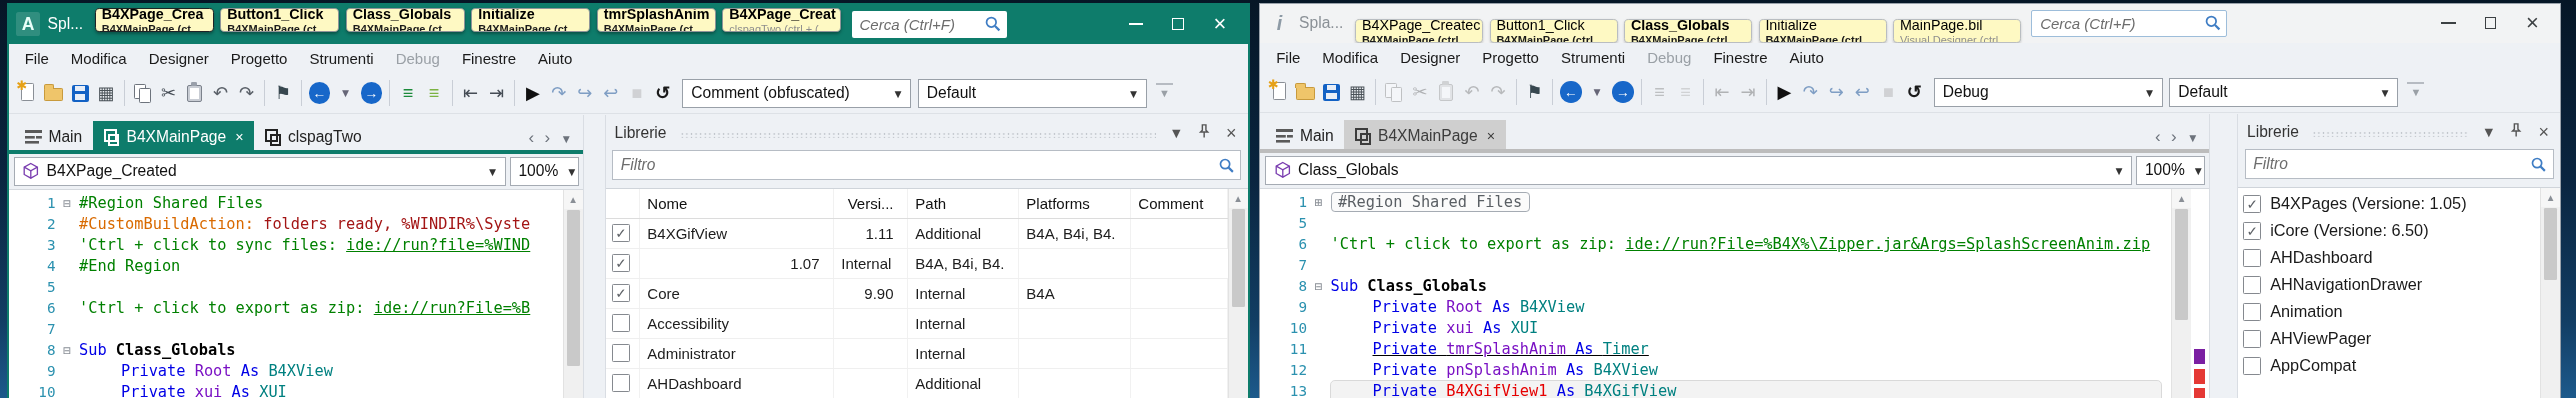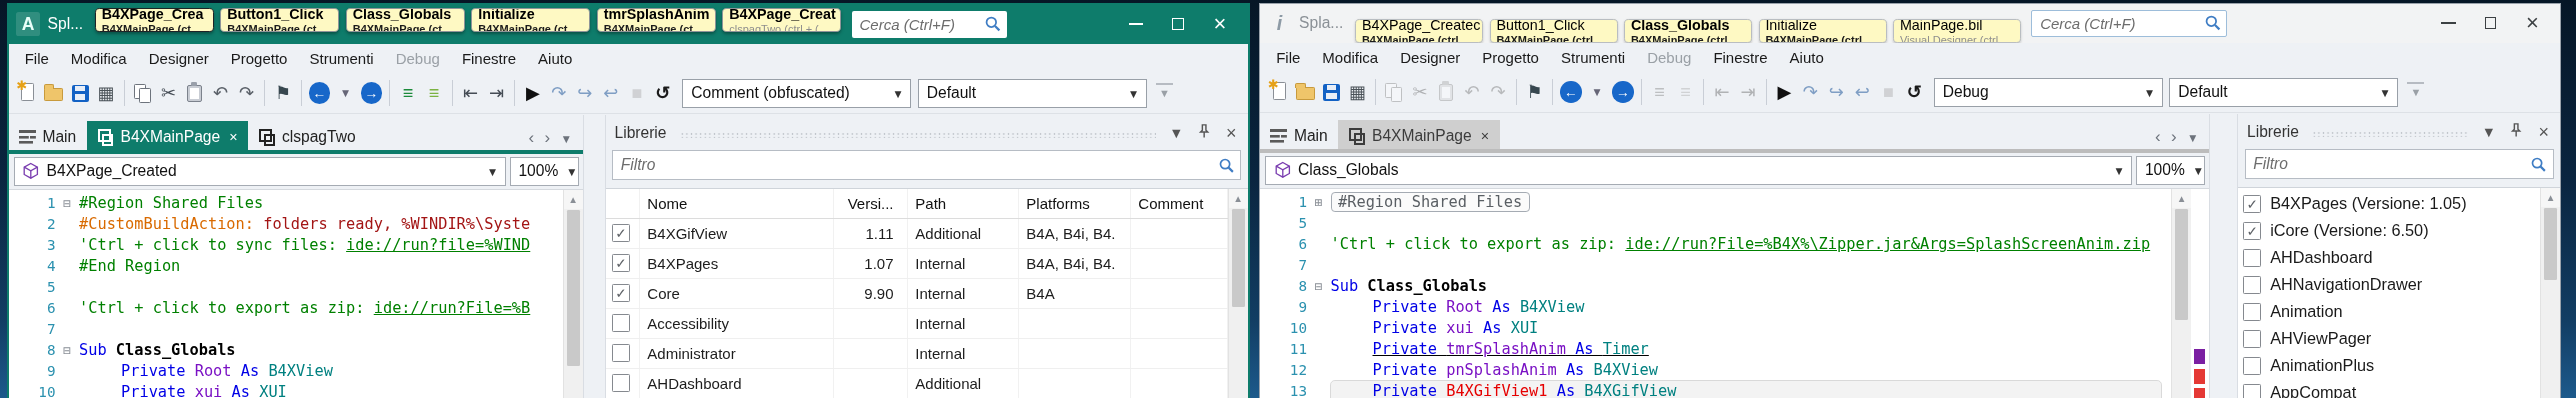--- a/index.html
+++ b/index.html
@@ -89,21 +89,21 @@
   .editor{position:absolute;top:0;bottom:0;}
   #win-left .editor{left:0;width:574px;}
   #win-right .editor{left:0;width:949px;}
   .splitter{position:absolute;top:0;bottom:0;background:#eef1f5;border-left:0.7px solid #d9dde3;border-right:0.7px solid #d9dde3;}
   #win-left .splitter{left:574px;width:23.5px;}
   #win-right .splitter{left:949px;width:29px;}
   .panel{position:absolute;top:0;bottom:0;right:0;background:#eef1f5;}
   #win-left .panel{left:597px;}
   #win-right .panel{left:978px;}
 
-  .docstrip{position:relative;height:39px;display:flex;align-items:flex-end;padding-left:0;}
+  .docstrip{position:relative;height:39px;display:flex;align-items:flex-end;padding-left:6px;}
   .understrip{position:absolute;left:0;right:0;bottom:0;height:3.3px;}
   #win-left .understrip{background:#0e7c6b;}
   #win-right .understrip{background:#bcbcbc;}
   .dtab{height:33px;display:flex;align-items:center;gap:6.5px;font-size:15.6px;color:#222;padding:0 10.4px;white-space:nowrap;}
   #win-left .dtab.active{background:#0e7c6b;color:#fff;}
   #win-right .dtab.active{background:#cfcfcf;color:#3c3c3c;}
   .dtab .x{font-size:14.3px;margin-left:2.6px;}
   .mainic{width:17px;height:14.3px;display:inline-block;flex:none;background:
     linear-gradient(#5a5a5a 0 0) 0 0/17px 3.3px,
     linear-gradient(#5a5a5a 0 0) 0 5.9px/9.8px 2.6px,
@@ -431,21 +431,20 @@
                 <span class="tc">B4XGifView</span>
                 <span class="tc ver">1.11</span>
                 <span class="tc">Additional</span>
                 <span class="tc">B4A, B4i, B4.</span>
                 <span class="tc"></span>
               </div>
               <div class="trow">
                 <span class="tc" style="border-right: 0.7px solid rgb(241, 241, 241); padding-left: 0px;">
                   <span class="cbx">✓</span>
                 </span>
-                <span class="tc">B4XPages</span>
                 <span class="tc ver">1.07</span>
                 <span class="tc">Internal</span>
                 <span class="tc">B4A, B4i, B4.</span>
                 <span class="tc"></span>
               </div>
               <div class="trow">
                 <span class="tc" style="border-right: 0.7px solid rgb(241, 241, 241); padding-left: 0px;">
                   <span class="cbx">✓</span>
                 </span>
                 <span class="tc">Core</span>
@@ -747,24 +746,20 @@
               <div class="lrow">
                 <span class="cbx" style="margin-left: 0px;"></span>
                 <span class="lbl">Animation</span>
               </div>
               <div class="lrow">
                 <span class="cbx" style="margin-left: 0px;"></span>
                 <span class="lbl">AHViewPager</span>
               </div>
               <div class="lrow">
                 <span class="cbx" style="margin-left: 0px;"></span>
-                <span class="lbl">AnimationPlus</span>
-              </div>
-              <div class="lrow">
-                <span class="cbx" style="margin-left: 0px;"></span>
                 <span class="lbl">AppCompat</span>
               </div>
             </div>
           <div class="pscroll">
             <span class="sb-btn">▲</span>
             <span class="sb-thumb" style="height:72px;"></span>
           </div>
         </div>
       </aside>
     </div>

